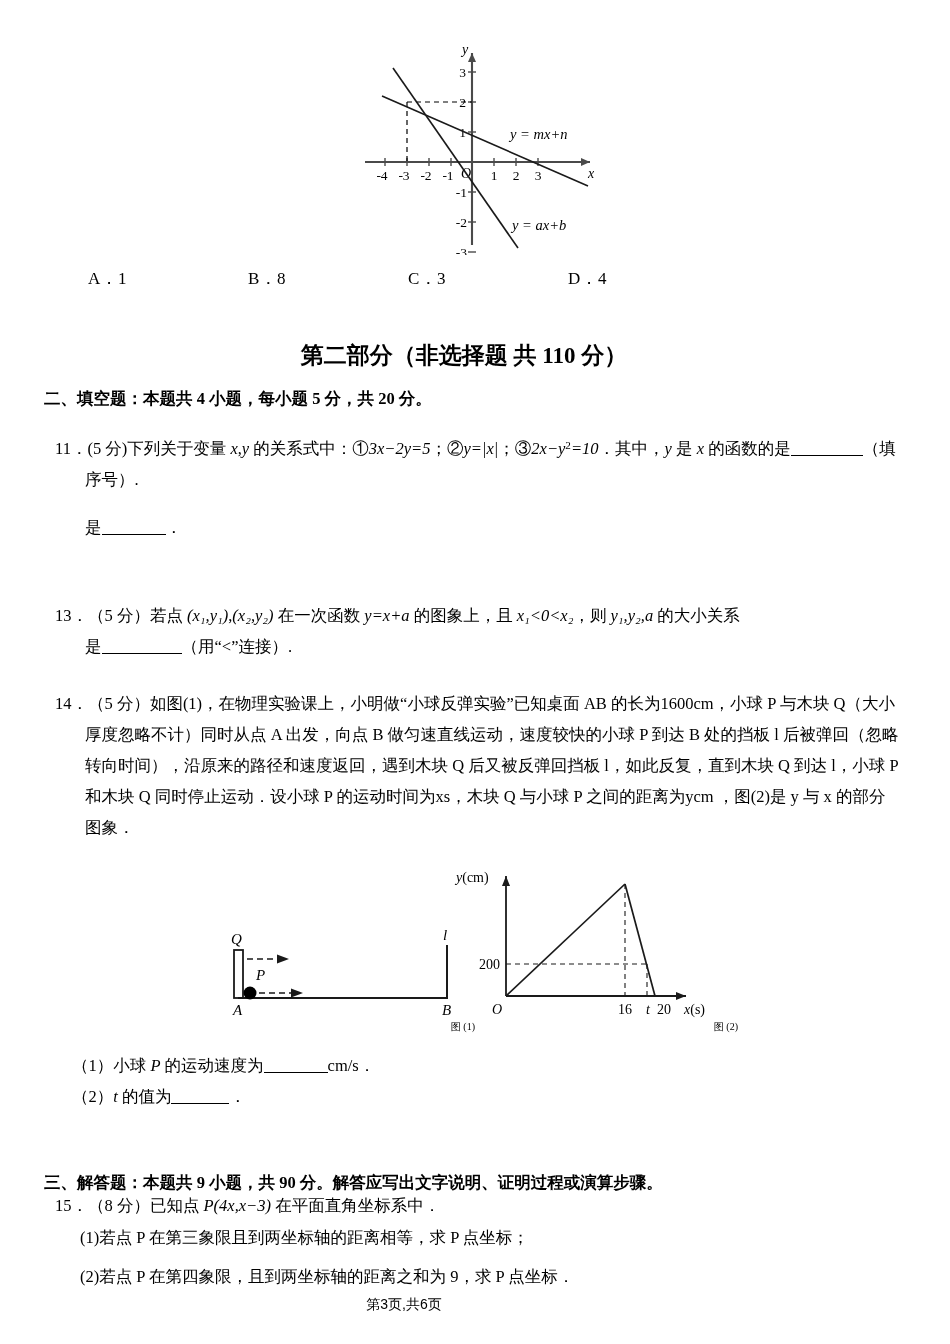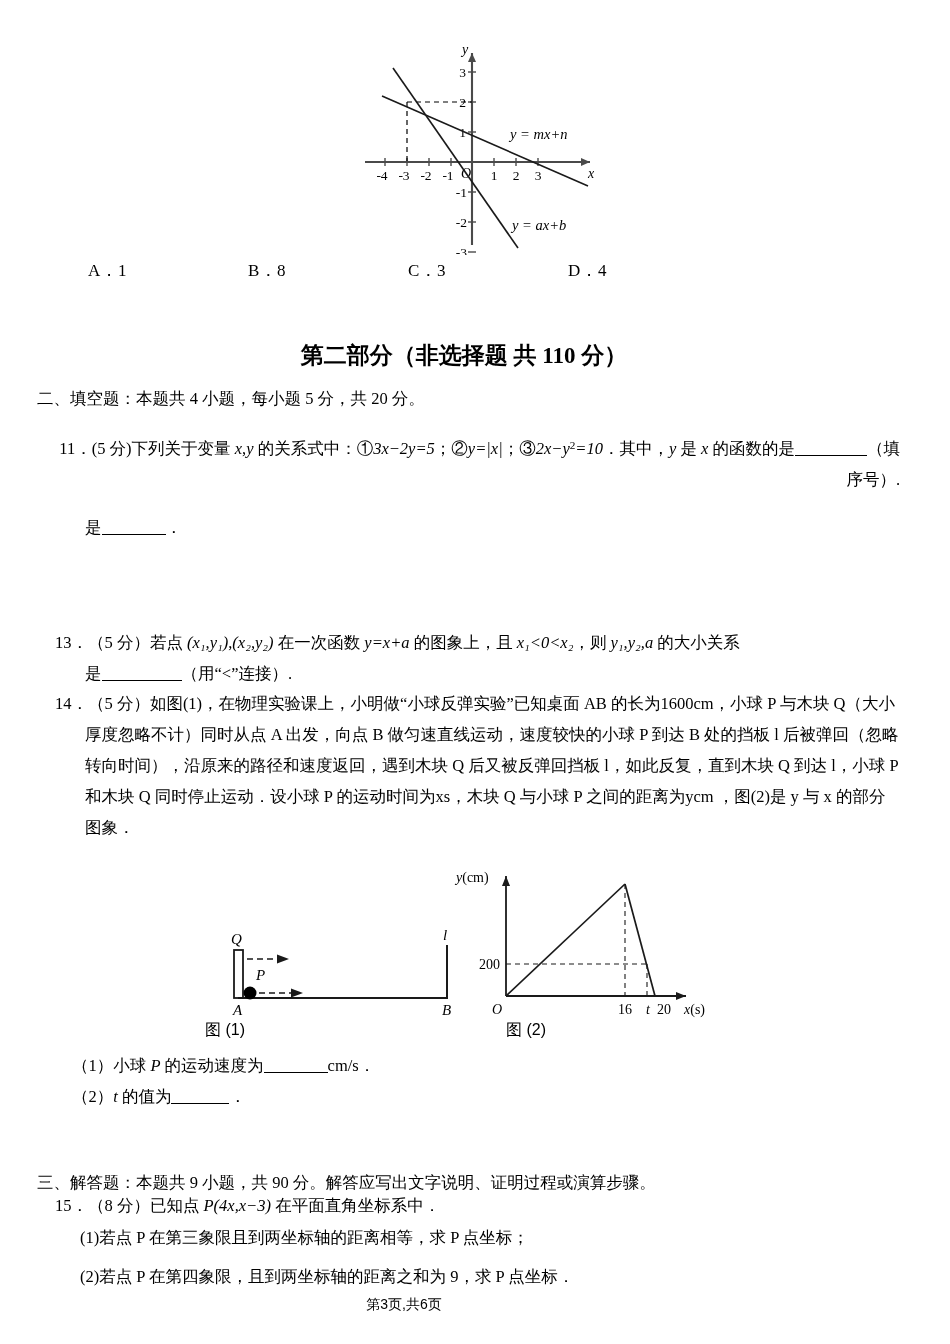--- a/index.html
+++ b/index.html
@@ -31,57 +31,58 @@
     position: absolute;
     left: 88px;
     top: 259px;
     width: 640px;
     font-size: 17px;
     letter-spacing: 0.3px;
   }
   .choices span.choice {
     display: inline-block;
     width: 160px;
+    margin-top: 8px;
   }
 
   
   .part-title {
     position: absolute;
     left: 0;
     top: 340px;
     width: 928px;
     text-align: center;
     font-size: 23px;
     font-weight: bold;
     font-family: "Liberation Serif", serif;
   }
 
   .section-line {
     position: absolute;
-    left: 37px;
+    left: 44px;
     font-size: 16.5px;
-    font-weight: normal;
+    font-weight: bold;
   }
   #fill-section { top: 388px; }
   #solve-section { top: 1158px; margin-top: 14px; }
 
   
   .q {
     position: absolute;
     left: 55px;
     width: 845px;
     font-size: 16.5px;
     line-height: 31px;
   }
   .q .ind { display: block; }
   .q .ind2 { display: block; padding-left: 30px; }
 
-  #q11 { top: 430px; text-align: right; }
+  #q11 { top: 430px; }
   #q12 { top: 512px; }
-  #q13 { top: 600px; margin-top: 27px; }
+  #q13 { top: 600px; }
   #q14 { top: 688px; }
   #q14b { top: 1050px; left: 72px; width: 820px; }
   #q15 { top: 1190px; }
   #q15parts { top: 1222px; left: 80px; width: 820px; }
 
   
   .footer {
     position: absolute;
     left: 0;
     top: 1296px;
@@ -107,23 +108,23 @@
     height: 135px;
   }
   .fig2 {
     position: absolute;
     left: 448px;
     top: 862px;
     width: 290px;
     height: 185px;
   }
   .fig-cap {
-    text-align: left;
-    font-size: 16px;
-    font-family: Liberation Sans, sans-serif;
+    text-align: right;
+    font-size: 10px;
+    font-family: Liberation Serif, serif;
   }
   svg { display: block; }
   svg text { font-family: "Liberation Serif", serif; }
 </style>
 </head>
 <body>
 
 <div class="page">
 
   <div class="fig-top">

